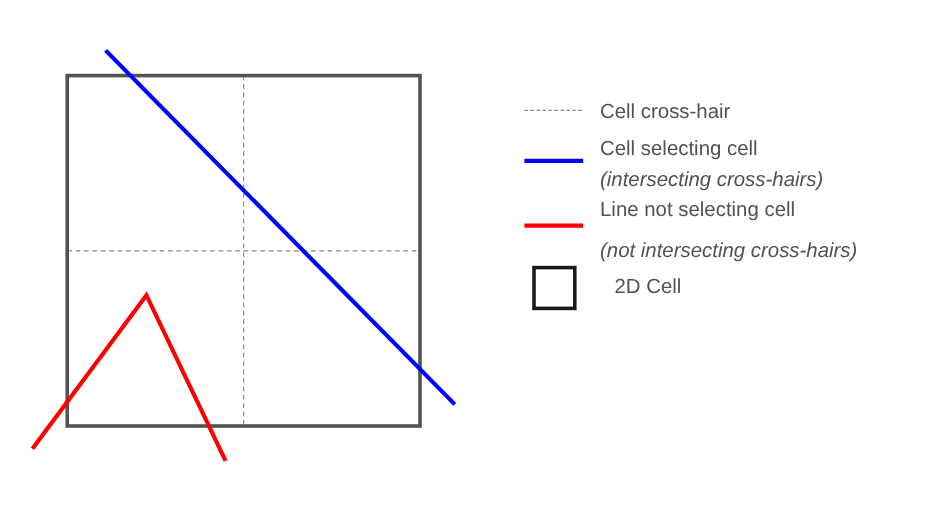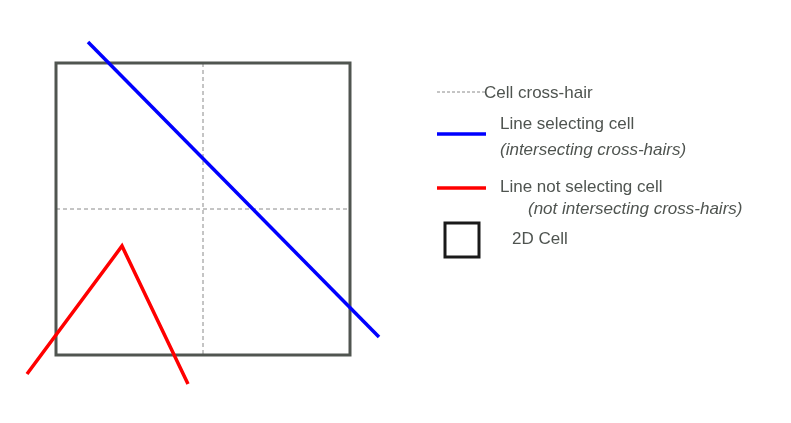--- a/index.html
+++ b/index.html
@@ -22,21 +22,21 @@
   <line x1="88" y1="42" x2="379" y2="337" stroke="#0000ff" stroke-width="3.5"></line>
 
   <polyline points="27,374 122,246 188,384" fill="none" stroke="#ff0000" stroke-width="3.5"></polyline>
 
   <line x1="437" y1="92" x2="486" y2="92" stroke="#8a8a8a" stroke-width="1" stroke-dasharray="3,2"></line>
   <line x1="437" y1="134" x2="486" y2="134" stroke="#0000ff" stroke-width="3.5"></line>
   <line x1="437" y1="188" x2="486" y2="188" stroke="#ff0000" stroke-width="3.5"></line>
   <rect x="445" y="223" width="34" height="34" fill="none" stroke="#1a1a1a" stroke-width="3"></rect>
 </svg>
 
-<div class="legend-text" style="left:484px; top:81px;">Cell cross-hair</div>
+<div class="legend-text" style="left:500px; top:81px;">Cell cross-hair</div>
 
-<div class="legend-text" style="left:500px; top:112px;">Line selecting cell</div>
+<div class="legend-text" style="left:500px; top:112px;">Cell selecting cell</div>
 <div class="legend-text" style="left:500px; top:138px;"><i>(intersecting cross-hairs)</i></div>
 
-<div class="legend-text" style="left:500px; top:175px;">Line not selecting cell</div>
-<div class="legend-text" style="left:500px; top:197px;margin-left:28px;"><i>(not intersecting cross-hairs)</i></div>
+<div class="legend-text" style="left:500px; top:163px;">Line not selecting cell</div>
+<div class="legend-text" style="left:500px; top:197px;"><i>(not intersecting cross-hairs)</i></div>
 
 <div class="legend-text" style="left:512px; top:227px;">2D Cell</div>
 
 </body></html>

